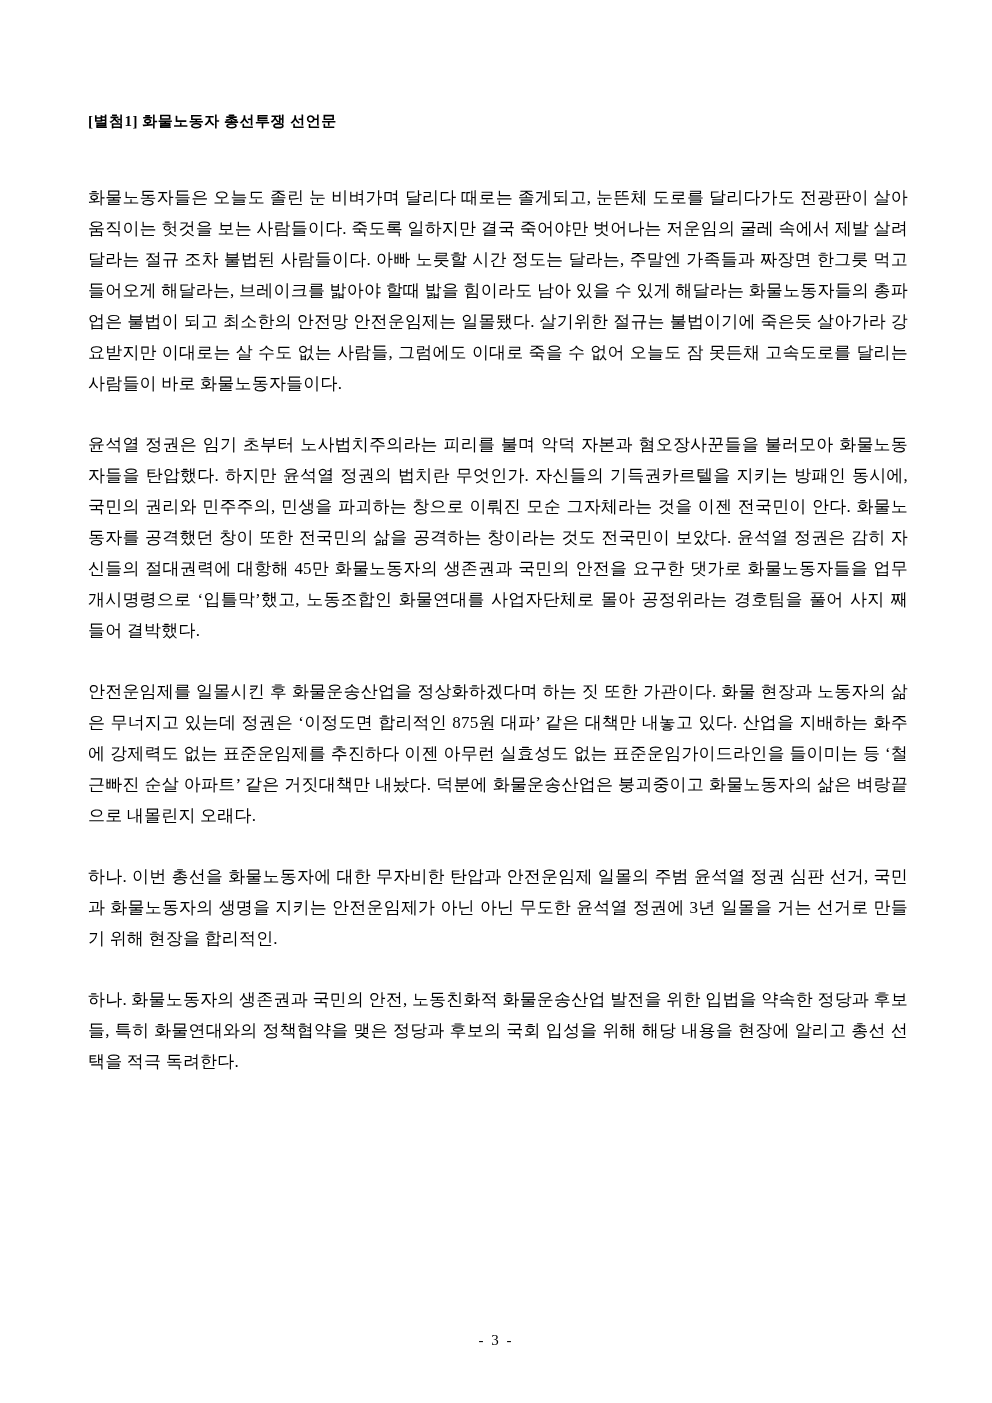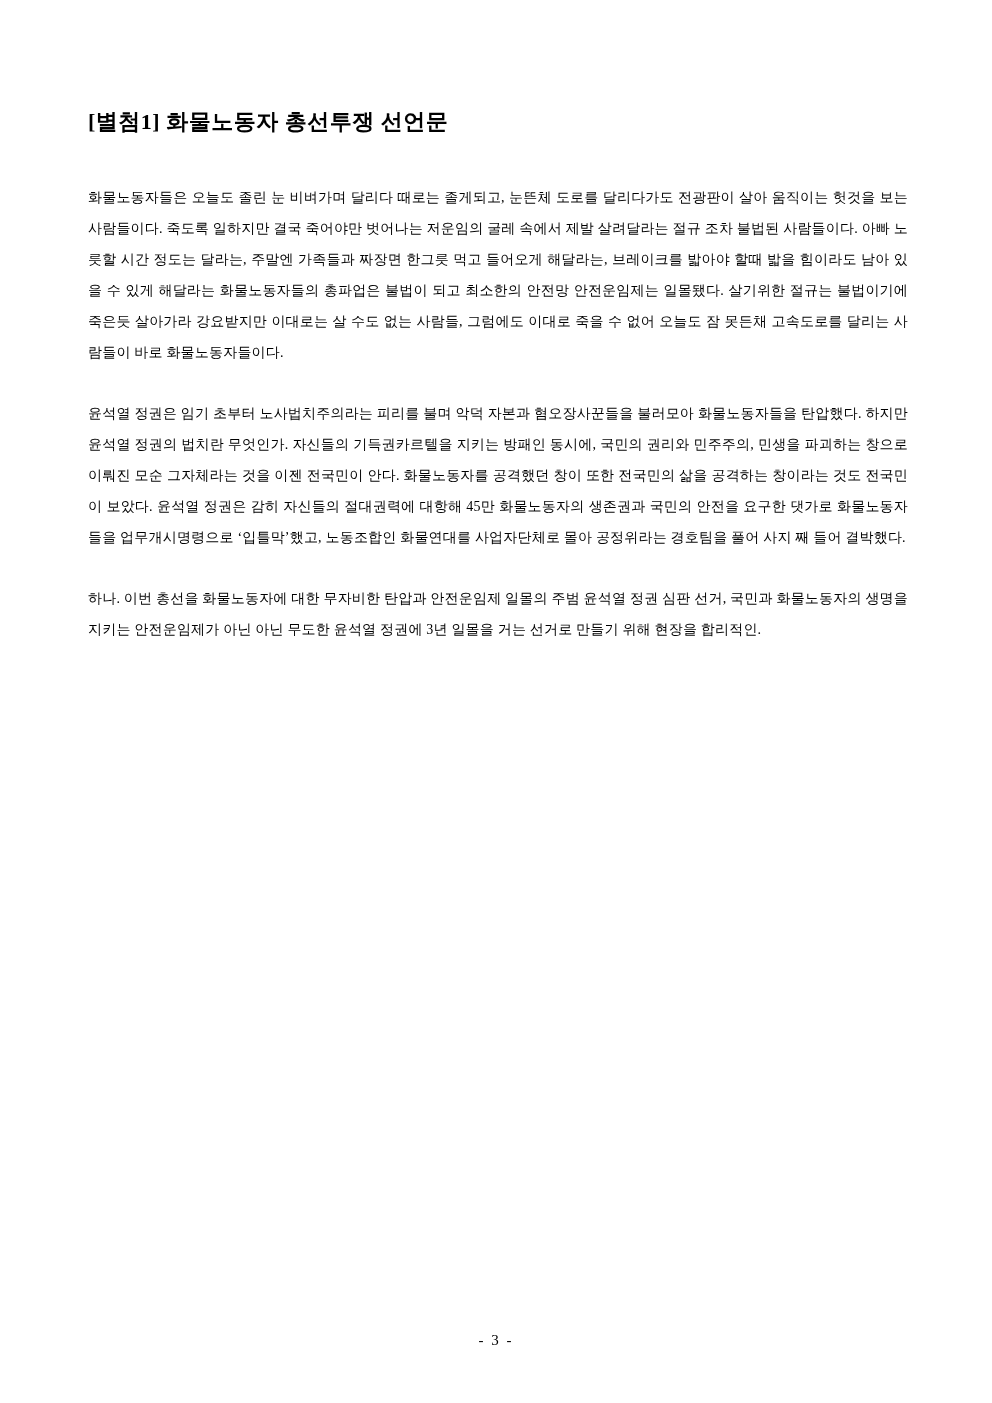--- a/index.html
+++ b/index.html
@@ -16,28 +16,28 @@
     font-family: "Liberation Serif", "DejaVu Serif", serif;
     overflow: hidden;
   }
   .content {
     position: absolute;
     left: 88px;
     top: 106px;
     width: 820px;
   }
   .doc-title {
-    font-size: 22px;
+    font-size: 15px;
     font-weight: bold;
     line-height: 31px;
     margin: 0 0 45px 0;
     letter-spacing: 0.5px;
   }
   .para {
-    font-size: 14px;
+    font-size: 17px;
     line-height: 31px;
     margin: 0 0 30px 0;
     text-align: justify;
     word-break: break-all;
     letter-spacing: 0.2px;
   }
   .page-footer {
     position: absolute;
     left: 0;
     width: 100%;
@@ -52,20 +52,22 @@
 <body>
 
 <div class="page">
   <div class="content">
     <h1 class="doc-title">[별첨1] 화물노동자 총선투쟁 선언문</h1>
 
     <p class="para">화물노동자들은 오늘도 졸린 눈 비벼가며 달리다 때로는 졸게되고, 눈뜬체 도로를 달리다가도 전광판이 살아 움직이는 헛것을 보는 사람들이다. 죽도록 일하지만 결국 죽어야만 벗어나는 저운임의 굴레 속에서 제발 살려달라는 절규 조차 불법된 사람들이다. 아빠 노릇할 시간 정도는 달라는, 주말엔 가족들과 짜장면 한그릇 먹고 들어오게 해달라는, 브레이크를 밟아야 할때 밟을 힘이라도 남아 있을 수 있게 해달라는 화물노동자들의 총파업은 불법이 되고 최소한의 안전망 안전운임제는 일몰됐다. 살기위한 절규는 불법이기에 죽은듯 살아가라 강요받지만 이대로는 살 수도 없는 사람들, 그럼에도 이대로 죽을 수 없어 오늘도 잠 못든채 고속도로를 달리는 사람들이 바로 화물노동자들이다.</p>
 
     <p class="para">윤석열 정권은 임기 초부터 노사법치주의라는 피리를 불며 악덕 자본과 혐오장사꾼들을 불러모아 화물노동자들을 탄압했다. 하지만 윤석열 정권의 법치란 무엇인가. 자신들의 기득권카르텔을 지키는 방패인 동시에, 국민의 권리와 민주주의, 민생을 파괴하는 창으로 이뤄진 모순 그자체라는 것을 이젠 전국민이 안다. 화물노동자를 공격했던 창이 또한 전국민의 삶을 공격하는 창이라는 것도 전국민이 보았다. 윤석열 정권은 감히 자신들의 절대권력에 대항해 45만 화물노동자의 생존권과 국민의 안전을 요구한 댓가로 화물노동자들을 업무개시명령으로 ‘입틀막’했고, 노동조합인 화물연대를 사업자단체로 몰아 공정위라는 경호팀을 풀어 사지 째 들어 결박했다.</p>
 
+    <p class="para">안전운임제를 일몰시킨 후 화물운송산업을 정상화하겠다며 하는 짓 또한 가관이다. 화물 현장과 노동자의 삶은 무너지고 있는데 정권은 ‘이정도면 합리적인 875원 대파’ 같은 대책만 내놓고 있다. 산업을 지배하는 화주에 강제력도 없는 표준운임제를 추진하다 이젠 아무런 실효성도 없는 표준운임가이드라인을 들이미는 등 ‘철근빠진 순살 아파트’ 같은 거짓대책만 내놨다.  덕분에 화물운송산업은 붕괴중이고 화물노동자의 삶은 벼랑끝으로 내몰린지 오래다.</p>
 
 
     <p class="para">하나. 이번 총선을 화물노동자에 대한 무자비한 탄압과 안전운임제 일몰의 주범 윤석열 정권 심판 선거, 국민과 화물노동자의 생명을 지키는 안전운임제가 아닌 아닌 무도한 윤석열 정권에 3년 일몰을 거는 선거로 만들기 위해 현장을 합리적인.</p>
 
+    <p class="para">하나. 화물노동자의 생존권과 국민의 안전, 노동친화적 화물운송산업 발전을 위한 입법을 약속한 정당과 후보들, 특히 화물연대와의 정책협약을 맺은 정당과 후보의 국회 입성을 위해 해당 내용을 현장에 알리고 총선 선택을 적극 독려한다.</p>
   </div>
 
   <div class="page-footer">- 3 -</div>
 </div>
 
 </body></html>

